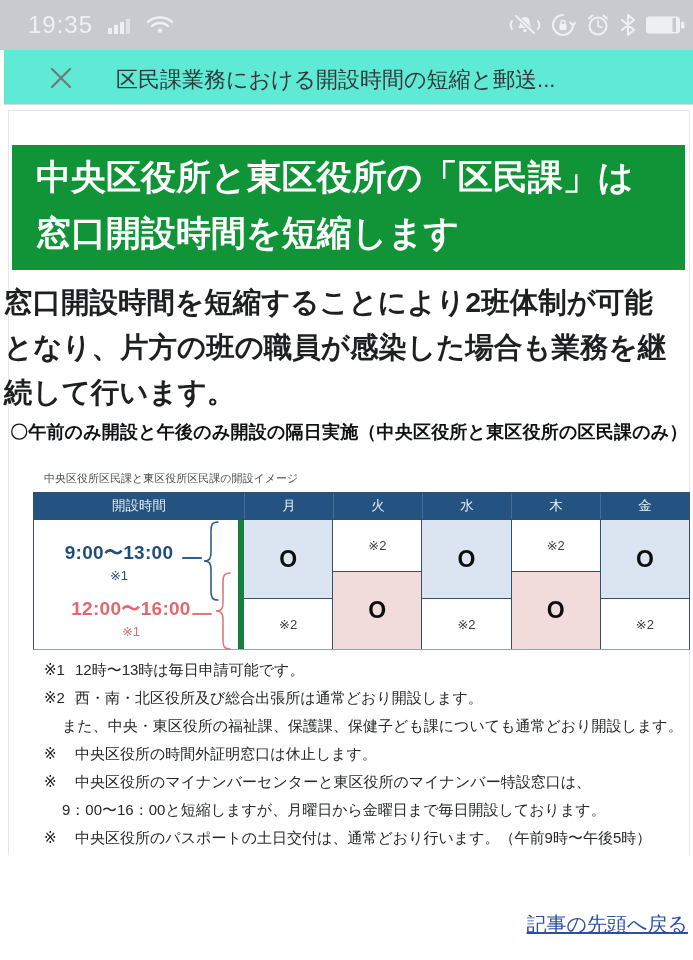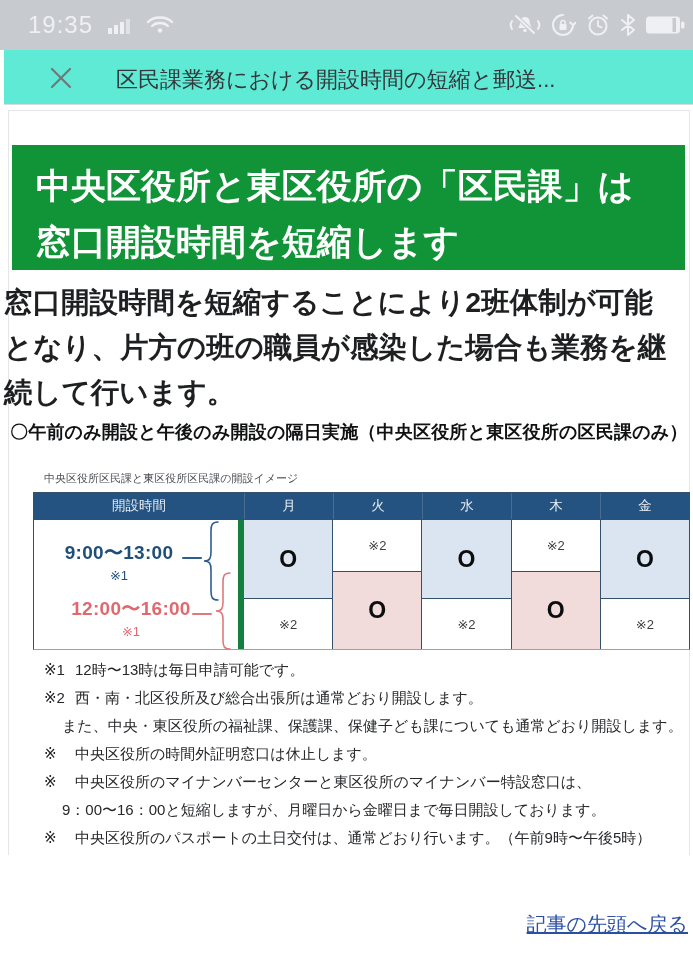--- a/index.html
+++ b/index.html
@@ -16,21 +16,21 @@
 
   
   .browser-bar{position:absolute;top:50px;left:4px;width:693px;height:55px;background:#5eead4;border-bottom:1px solid #d8dadc;}
   .close-btn{position:absolute;left:42px;top:14px;width:30px;height:30px;background:none;border:none;padding:0;cursor:pointer;}
   .bb-title{position:absolute;left:112px;top:15px;font-size:22px;color:#34383c;white-space:nowrap;}
 
   
   .page-frame{position:absolute;left:8px;top:110px;width:682px;height:745px;border:1px solid #e4e6e8;border-bottom:none;pointer-events:none;}
 
   
-  .banner{position:absolute;top:145px;left:12px;width:673px;height:125px;background:#119437;color:#fff;font-weight:700;font-size:35px;padding:13px 0 0 24px;}
+  .banner{position:absolute;top:145px;left:12px;width:673px;height:125px;background:#119437;color:#fff;font-weight:700;font-size:35px;padding:4px 0 0 24px;}
   .banner div{line-height:56px;white-space:nowrap;}
 
   
   .intro{position:absolute;top:280px;left:4px;width:688px;font-size:28.5px;font-weight:700;color:#1d1f21;}
   .intro div{line-height:45px;white-space:nowrap;}
 
   
   .sec-heading{position:absolute;top:420px;left:10px;font-size:18px;font-weight:700;color:#0f1113;white-space:nowrap;letter-spacing:.2px;}
   .sec-caption{position:absolute;top:471px;left:44px;font-size:11px;color:#4b4f54;white-space:nowrap;}
 

